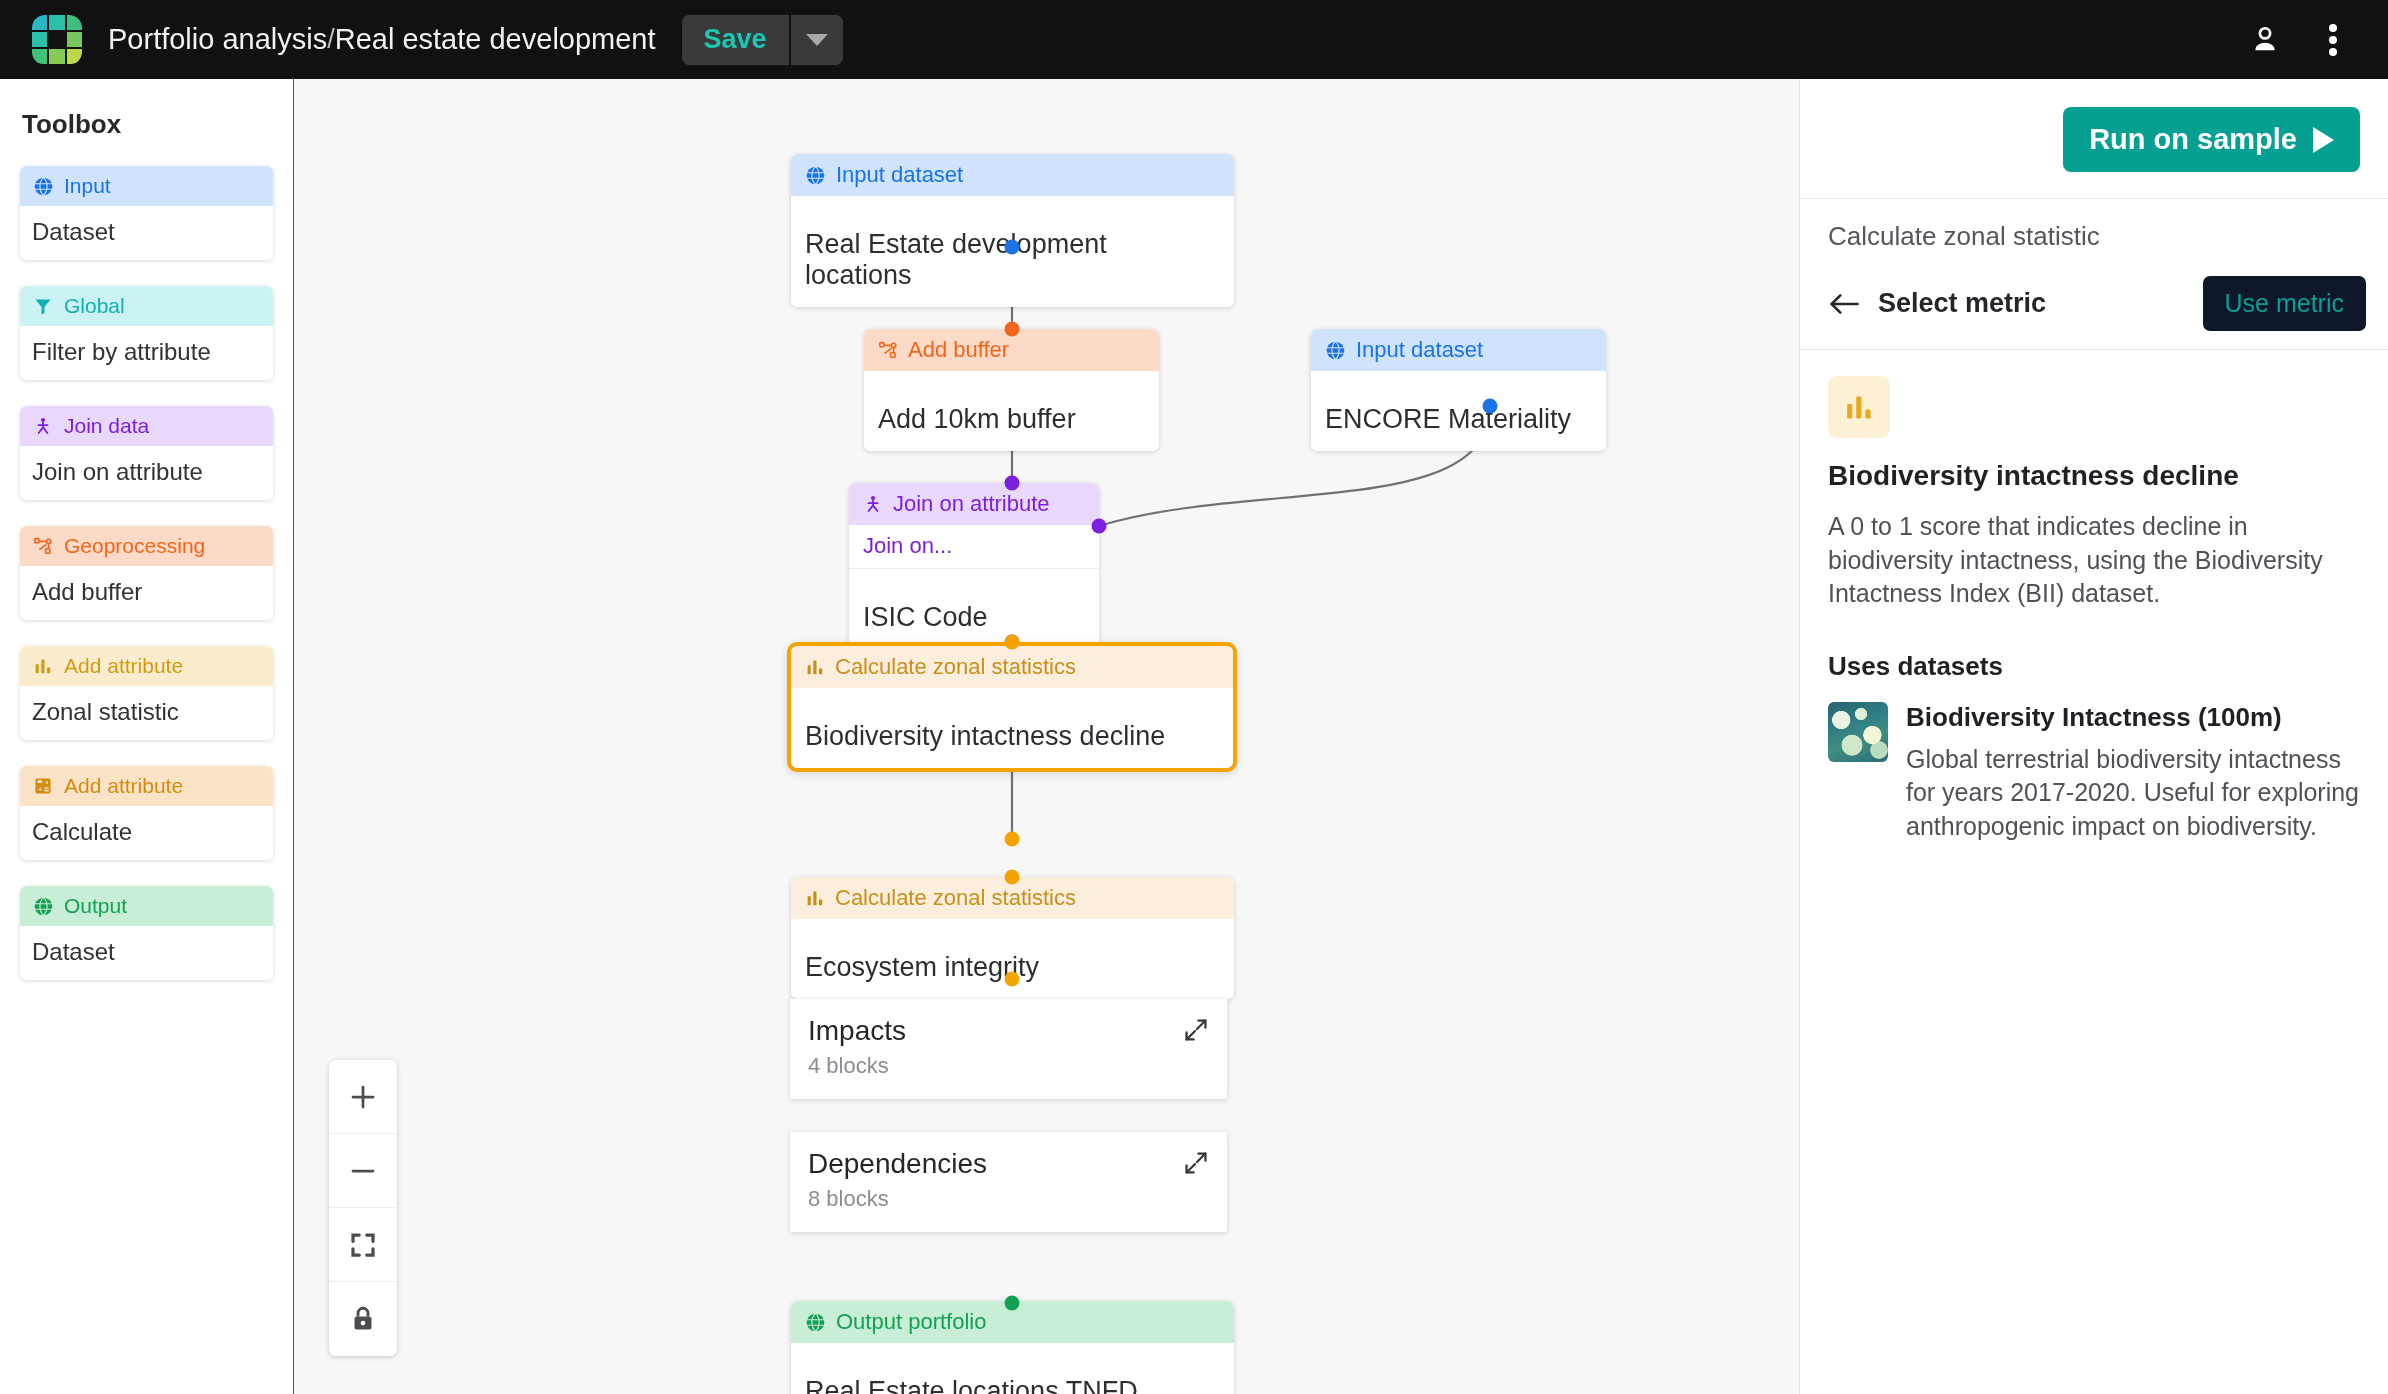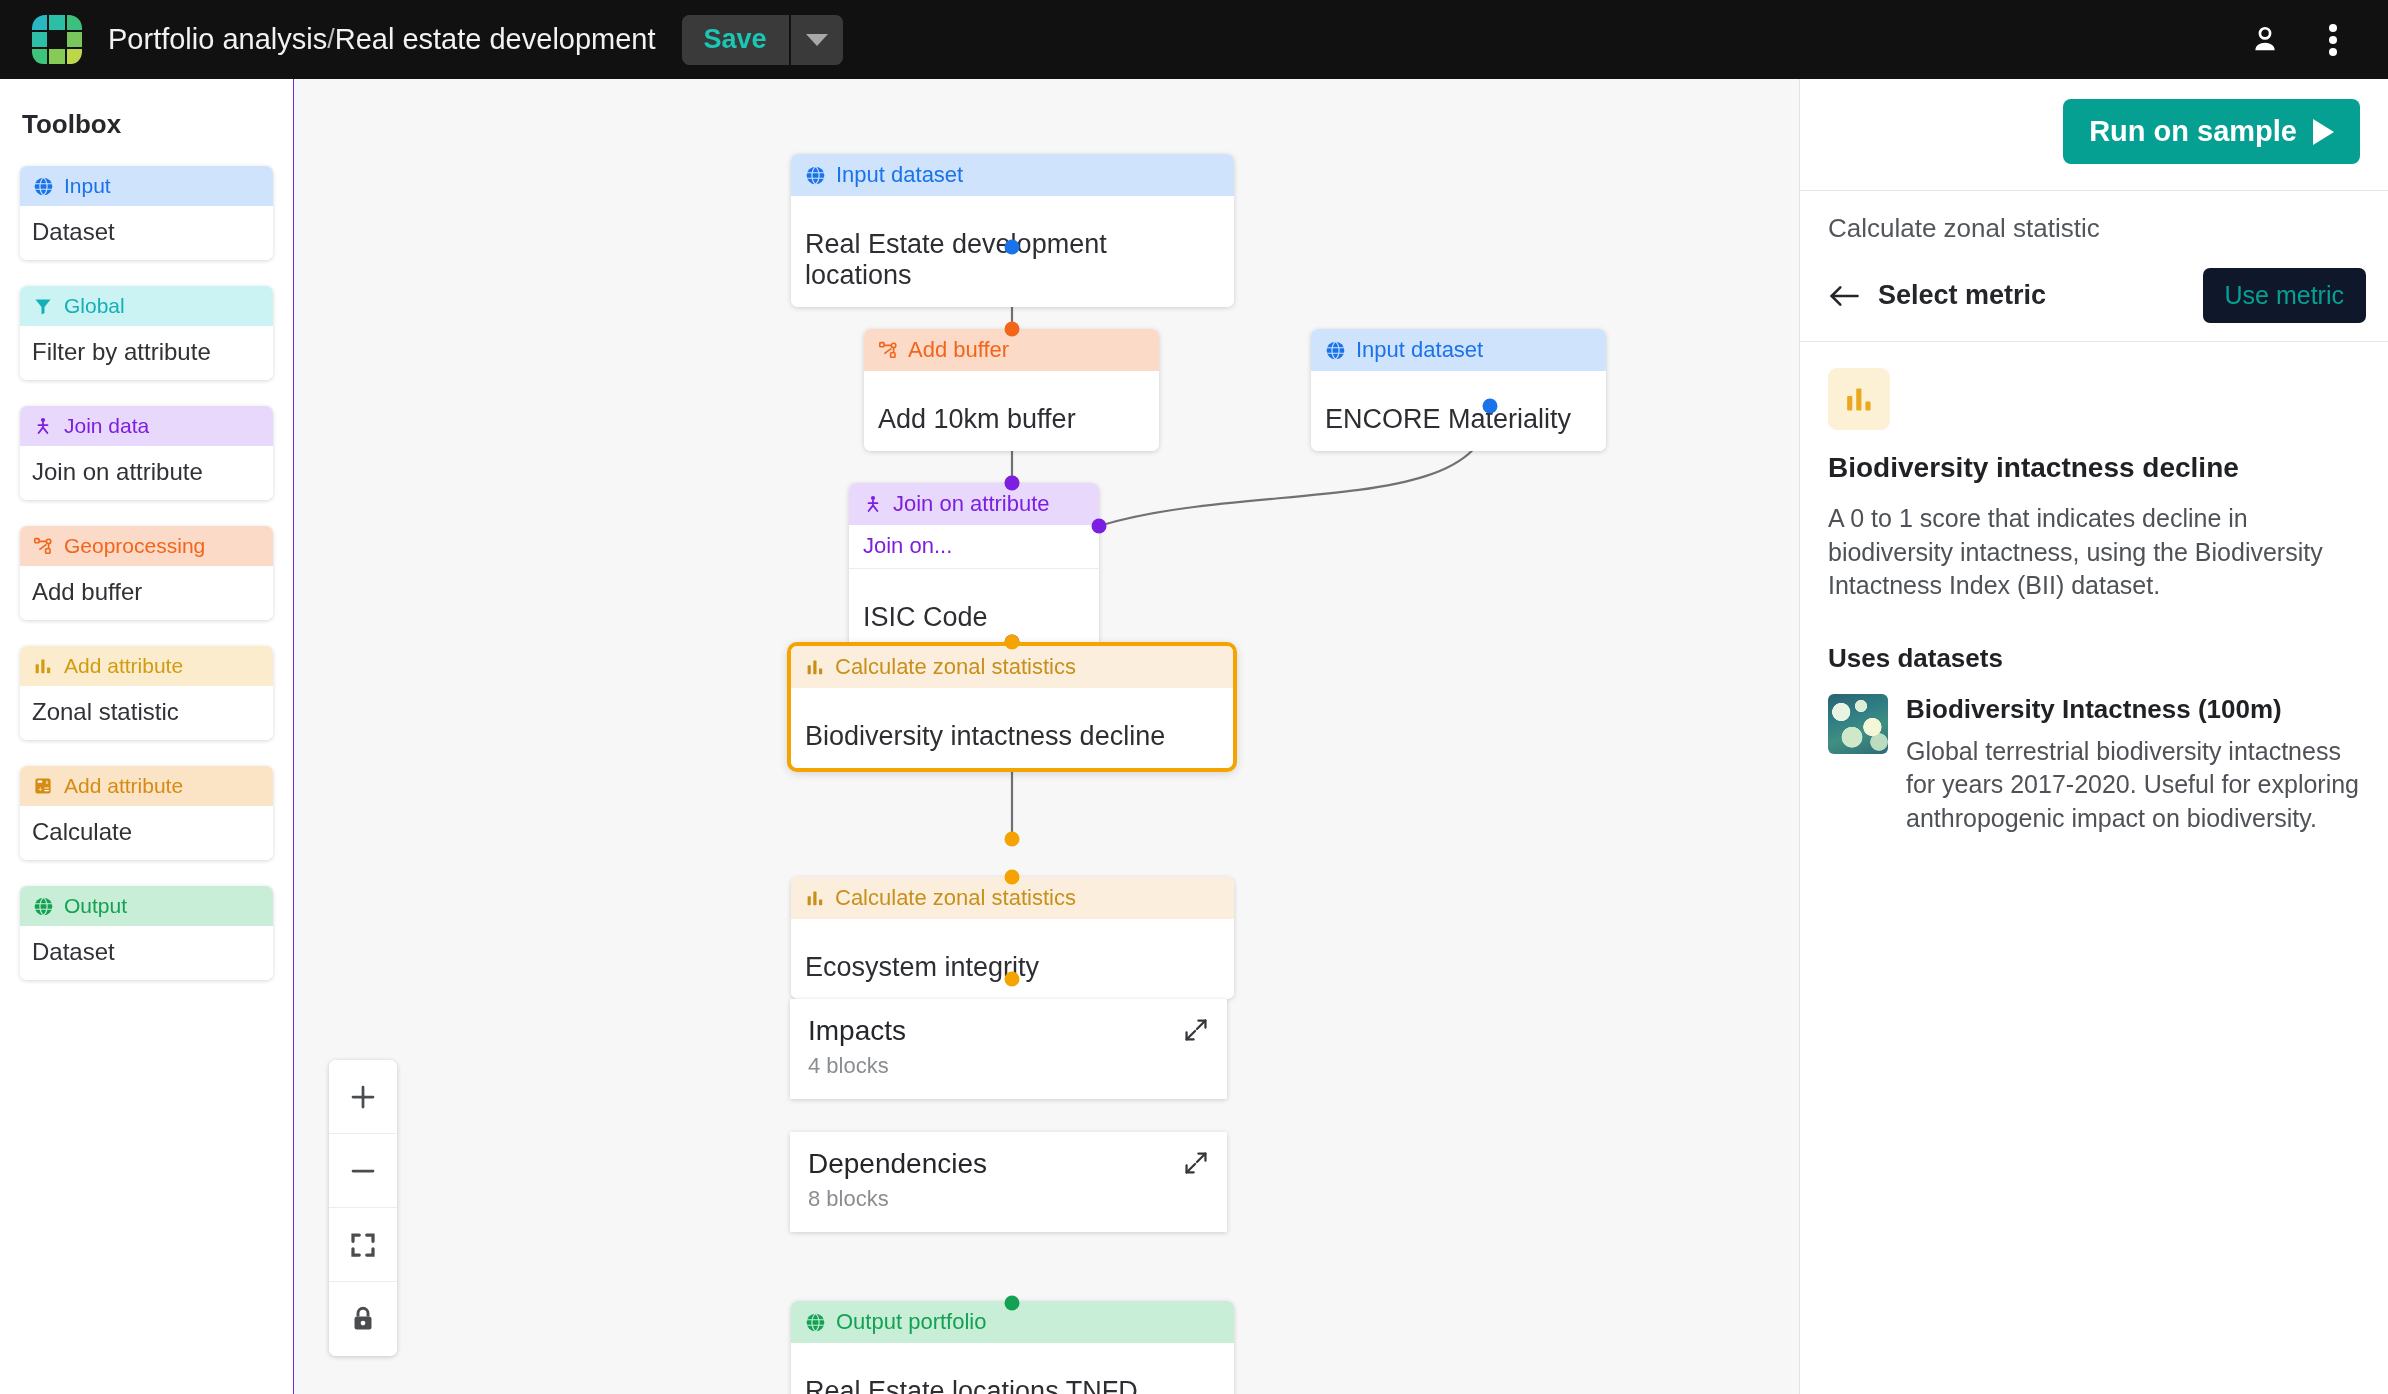--- a/index.html
+++ b/index.html
@@ -160,21 +160,21 @@
     height: 74px; display: flex; align-items: center; justify-content: center;
     border-bottom: 1px solid #ededed; cursor: pointer; background: #fff;
   }
   .zc-btn:last-child { border-bottom: none; }
 
   
   .rightpanel {
     position: absolute; top: 79px; left: 1799px; width: 589px; height: 1315px;
     background: #ffffff; border-left: 1px solid #e3e3e3;
   }
-  .rp-top { padding: 20px 28px 26px 28px; display: flex; justify-content: flex-end; }
+  .rp-top { padding: 28px 28px 26px 28px; display: flex; justify-content: flex-end; }
   .run-btn {
     background: #06a093; color: #fff; border: none; border-radius: 8px;
     font-size: 29px; font-weight: 700; padding: 16px 26px;
     display: flex; align-items: center; gap: 16px; cursor: pointer;
     font-family: "Liberation Sans", sans-serif;
   }
   .play-tri {
     width: 0; height: 0; border-top: 13px solid transparent;
     border-bottom: 13px solid transparent; border-left: 21px solid #fff;
   }

